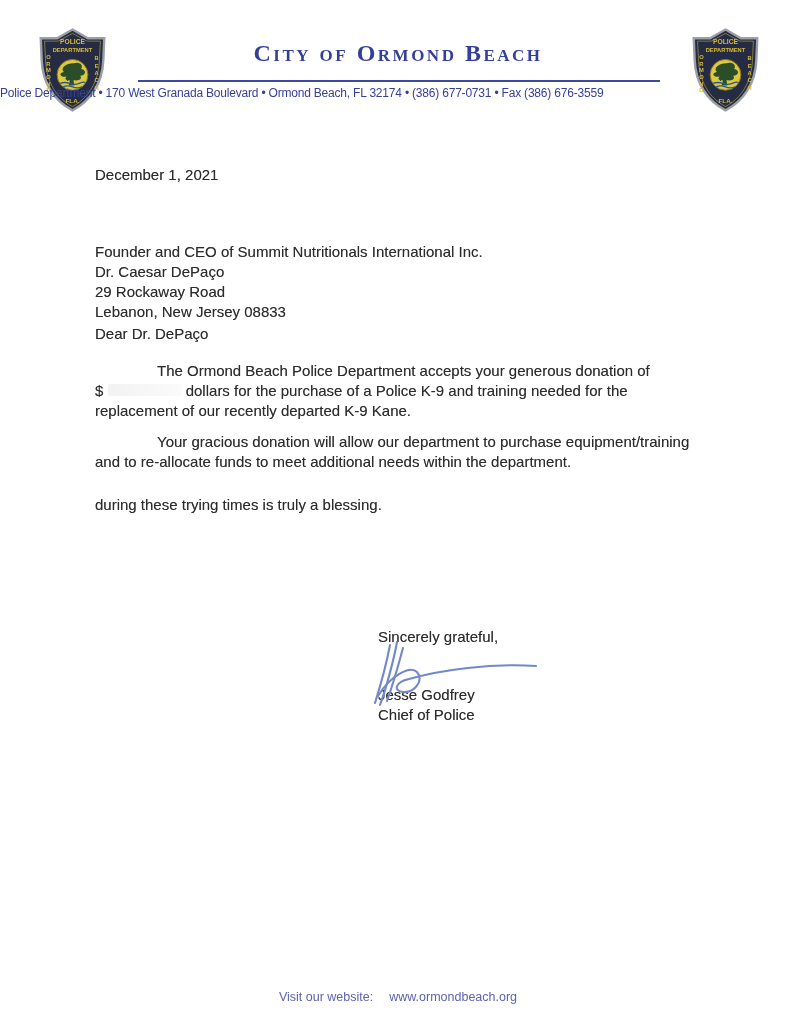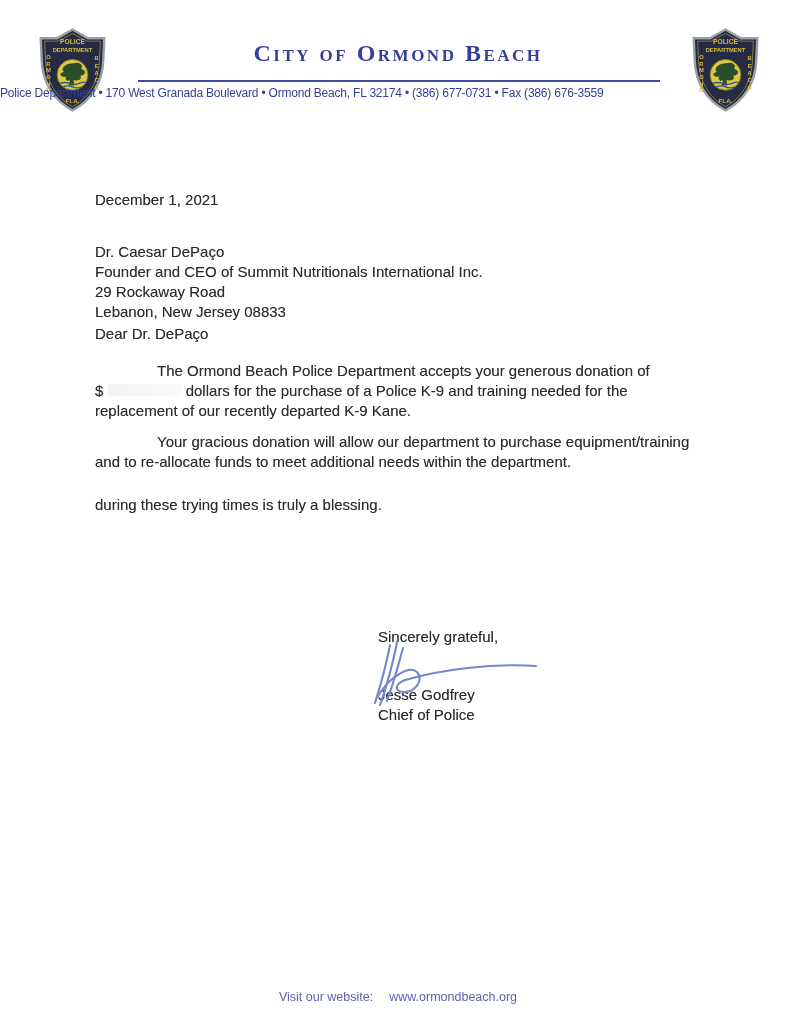--- a/index.html
+++ b/index.html
@@ -33,21 +33,21 @@
     background:var(--rule_blue,#3d4aa1);
   }
   .header-address {
     position:absolute; top:86px; left:0; width:100%;
     text-align:left;
     font-size:12px; letter-spacing:-0.2px;
     color:var(--header_blue,#333f99);
   }
 
   
-  .date        { position:absolute; left:95px; top:190px; }
+  .date        { position:absolute; left:95px; top:165px; }
   .recipient   { position:absolute; left:95px; top:242px; }
   .salutation  { position:absolute; left:95px; top:324px; }
   .para        { position:absolute; left:95px; width:628px; }
   .para1 { top:361px; }
   .para2 { top:432px; }
   .para3 { top:495px; }
   .indent { padding-left:62px; }
   .gap {
     display:inline-block; width:74px; height:12px;
     background:linear-gradient(90deg, rgba(150,150,150,.12), rgba(150,150,150,.04));
@@ -109,22 +109,22 @@
       <path d="M41 37 C33 37 27 42 31 46 C25 47 27 52 34 51 C30 54 36 56 40 54 C45 56 51 54 48 50 C54 50 55 44 49 43 C52 38 46 35 41 37 Z" style="fill:var(--badge_green,#2c4d2a)"></path>
       <path d="M38 49 C38 53 37 57 36 60 L42 60 C41 56 41 52 41 49 Z" style="fill:var(--badge_green,#2c4d2a)"></path>
       <path d="M27 58 Q32 56 37 58 T47 58 T53 57" style="fill:none; stroke:var(--badge_water,#2a5a8c); stroke-width:1.4"></path>
       <path d="M30 61.5 Q35 59.5 40 61.5 T50 61.5" style="fill:none; stroke:var(--badge_water,#2a5a8c); stroke-width:1.2"></path>
     </svg>
   </div>
 
   <div class="date body-text">December 1, 2021</div>
 
   <div class="recipient body-text">
+    <div>Founder and CEO of Summit Nutritionals International Inc.</div>
     <div>Dr. Caesar DePaço</div>
-    <div>Founder and CEO of Summit Nutritionals International Inc.</div>
     <div>29 Rockaway Road</div>
     <div>Lebanon, New Jersey 08833</div>
   </div>
 
   <div class="salutation body-text">Dear Dr. DePaço</div>
 
   <div class="para para1 body-text">
     <div class="indent">The Ormond Beach Police Department accepts your generous donation of</div>
     <div>
       <span>$</span>

